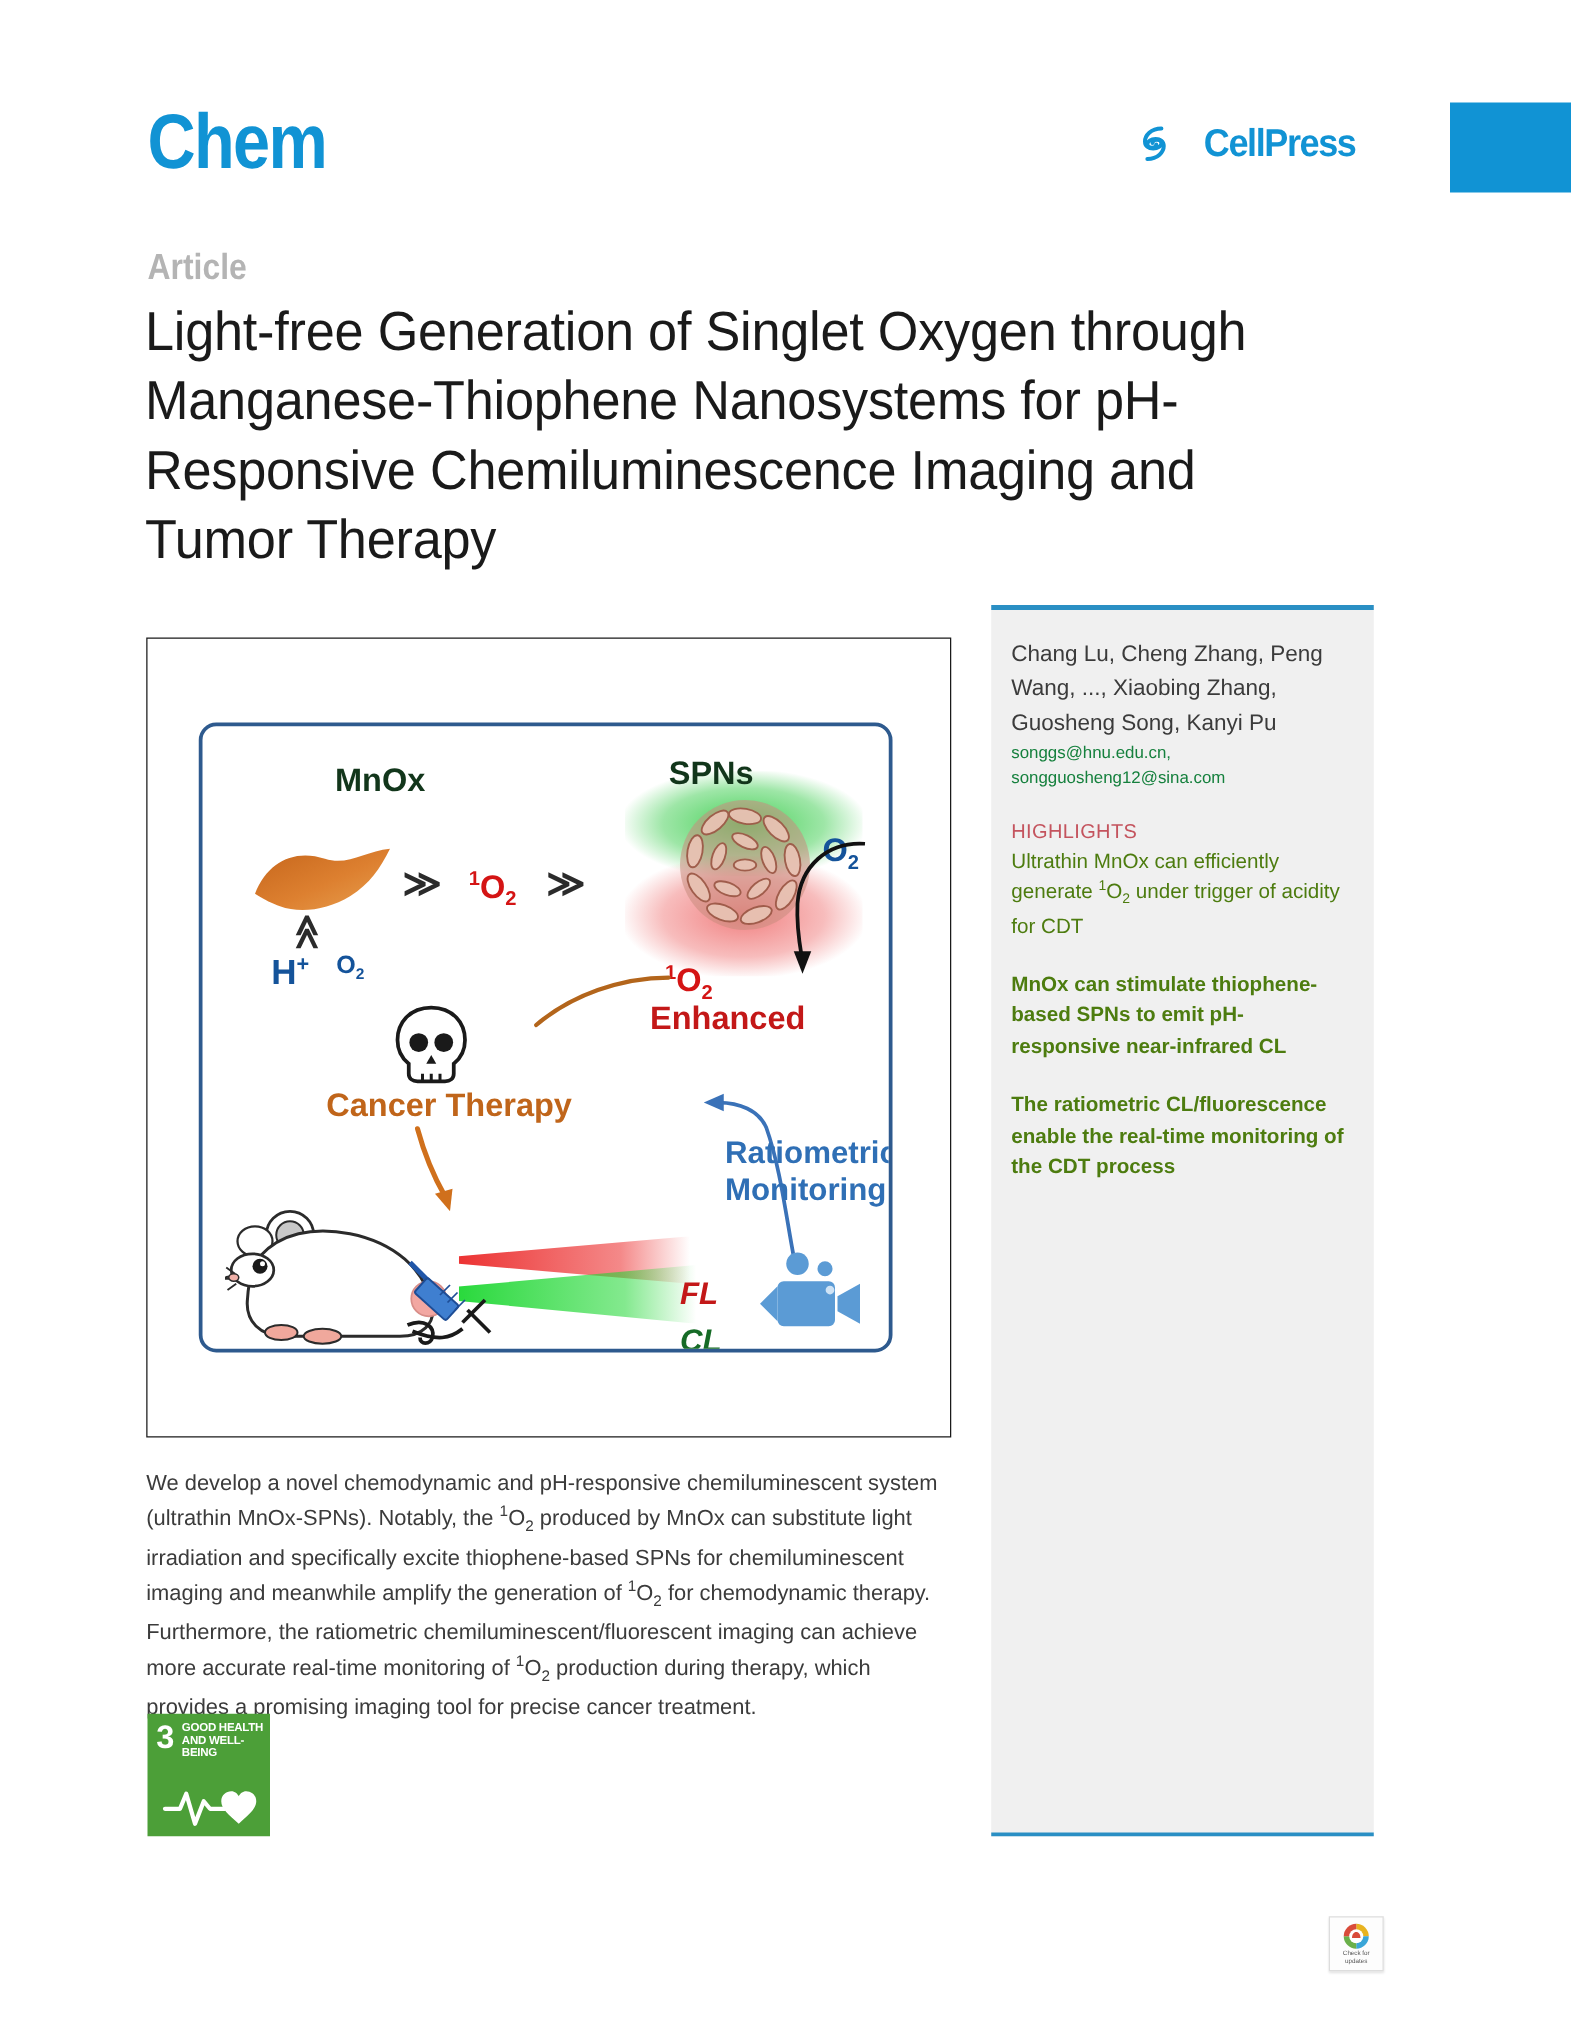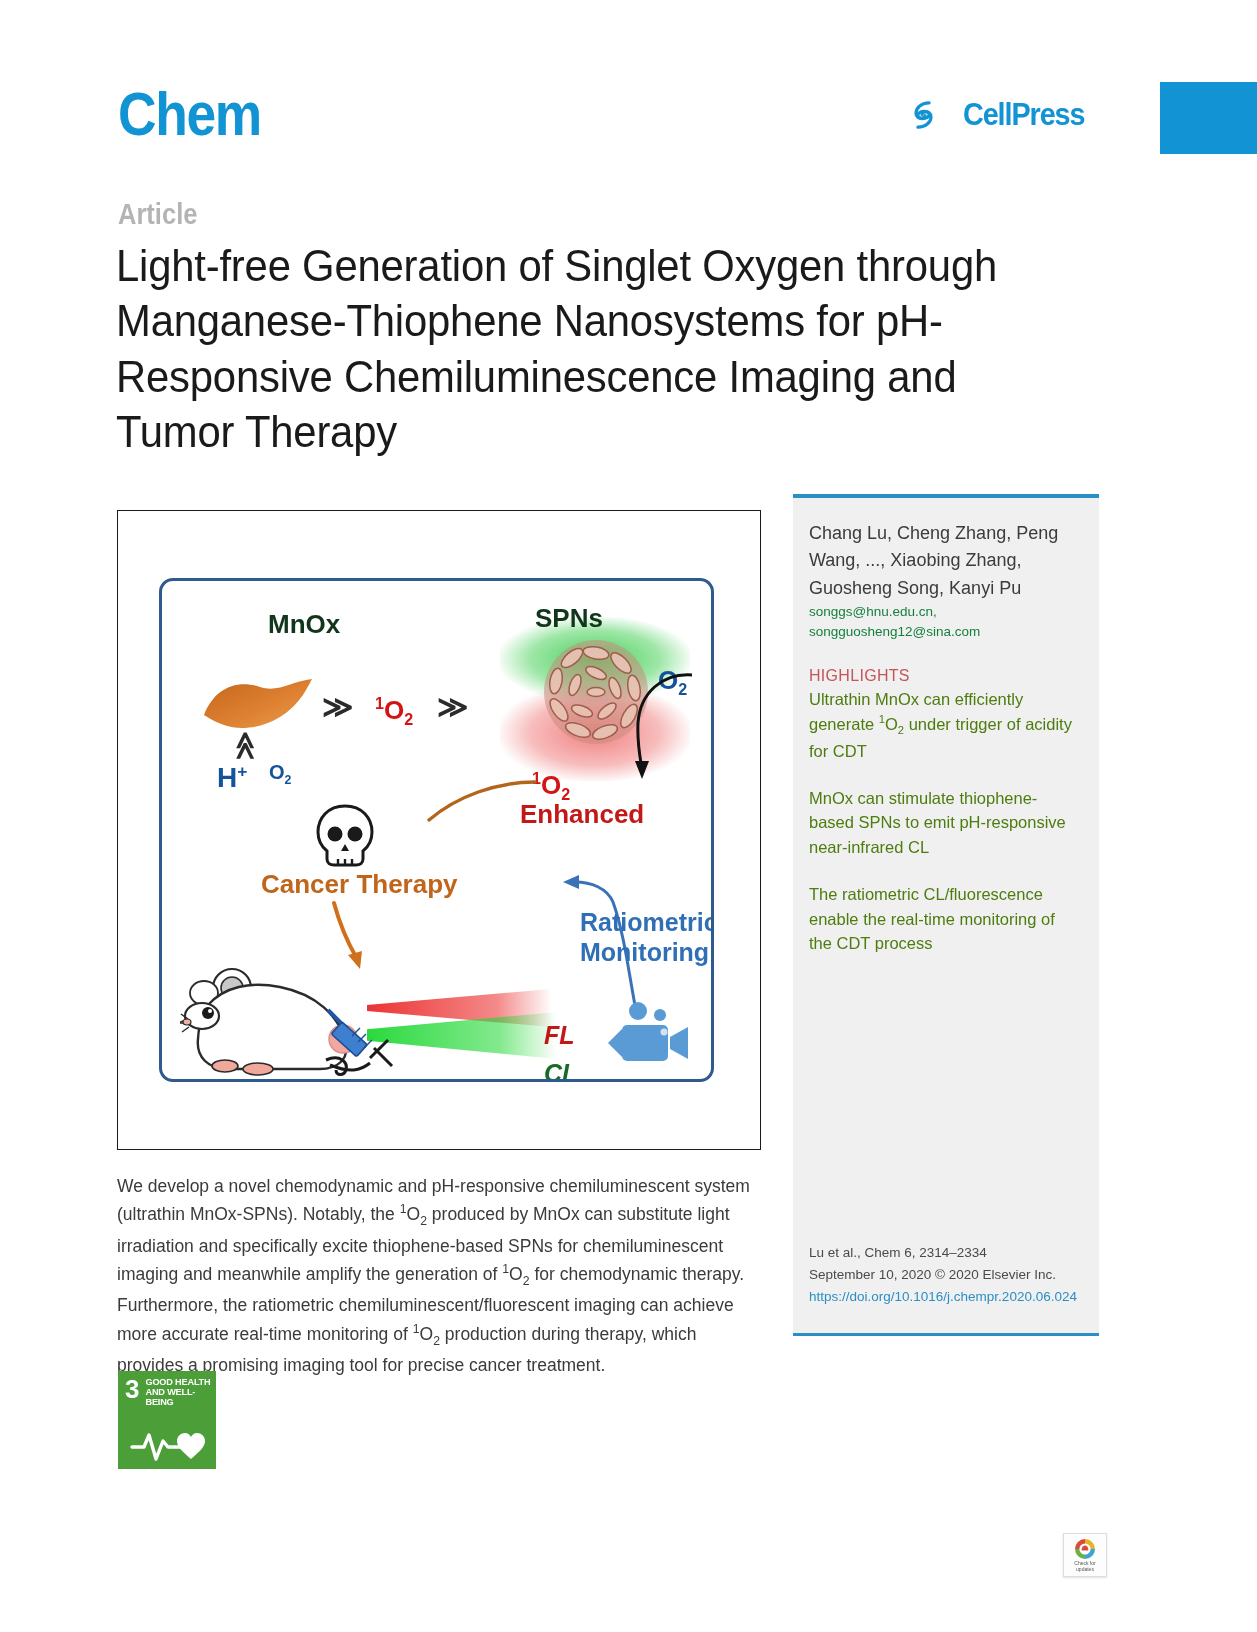--- a/index.html
+++ b/index.html
@@ -113,33 +113,33 @@
     position: absolute; left: 118px; top: 1371px;
     width: 98px; height: 98px; background: #4c9f38; color: #fff;
   }
   .sdg-top { display: flex; align-items: flex-start; padding: 7px 0 0 7px; gap: 6px; }
   .sdg-num { font-size: 26px; font-weight: bold; line-height: 0.86; }
   .sdg-txt { font-size: 9.2px; font-weight: bold; line-height: 1.06; letter-spacing: -0.2px; }
   .sdg-icon { margin-top: 8px; }
 
   
   .sidebar {
-    position: absolute; left: 793px; top: 494px;
-    width: 306px; height: 842px; background: #f0f0f0;
+    position: absolute; left: 793px; top: 484px;
+    width: 306px; height: 985px; background: #f0f0f0;
   }
   .sb-rule { position: absolute; left: 0; top: 0; width: 306px; height: 4px; background: #2a8fc4; }
   .sb-rule-bottom { position: absolute; left: 0; bottom: 0; width: 306px; height: 3px; background: #2a8fc4; }
   .sb-pad { padding: 26px 24px 0 16px; }
   .authors { font-size: 18px; line-height: 1.52; color: #3b3b3b; }
   .emails { font-size: 13.5px; line-height: 1.5; color: #15803d; }
   .hl-head {
     margin-top: 24px; font-size: 16px; color: #c4545e; letter-spacing: 0.3px;
   }
   .hl-item { margin-top: 2px; font-size: 16.5px; line-height: 1.5; color: #4d7c0f; }
-  .hl-item + .hl-item { margin-top: 22px; }
+  .hl-item + .hl-item { margin-top: 22px; font-weight: bold; }
   .hl-item sup { font-size: 0.68em; vertical-align: super; }
   .hl-item sub { font-size: 0.68em; vertical-align: sub; }
   .cite {
     position: absolute; left: 16px; bottom: 28px; width: 280px;
     font-size: 13.5px; line-height: 1.62; color: #4a4a4a;
   }
   .cite .doi { color: #2a8fc4; }
 
   
   .cfu {
@@ -360,25 +360,20 @@
 
       <div class="hl-item">
         <span>MnOx can stimulate thiophene-based SPNs to emit pH-responsive near-infrared CL</span>
       </div>
 
       <div class="hl-item">
         <span>The ratiometric CL/fluorescence enable the real-time monitoring of the CDT process</span>
       </div>
     </div>
 
-    <div class="cite">
-      <div>Lu et al., Chem 6, 2314–2334</div>
-      <div>September 10, 2020 © 2020 Elsevier Inc.</div>
-      <div class="doi">https://doi.org/10.1016/j.chempr.2020.06.024</div>
-    </div>
 
     <div class="sb-rule-bottom"></div>
   </aside>
 
   <div class="cfu">
     <svg width="22" height="22" viewBox="0 0 22 22">
       <circle cx="11" cy="11" r="10" fill="#f5f5f5"></circle>
       <path d="M11 1 A10 10 0 0 1 21 11 L11 11 Z" fill="#e8b320"></path>
       <path d="M21 11 A10 10 0 0 1 11 21 L11 11 Z" fill="#3aa6d8"></path>
       <path d="M11 21 A10 10 0 0 1 1 11 L11 11 Z" fill="#6ab04a"></path>

